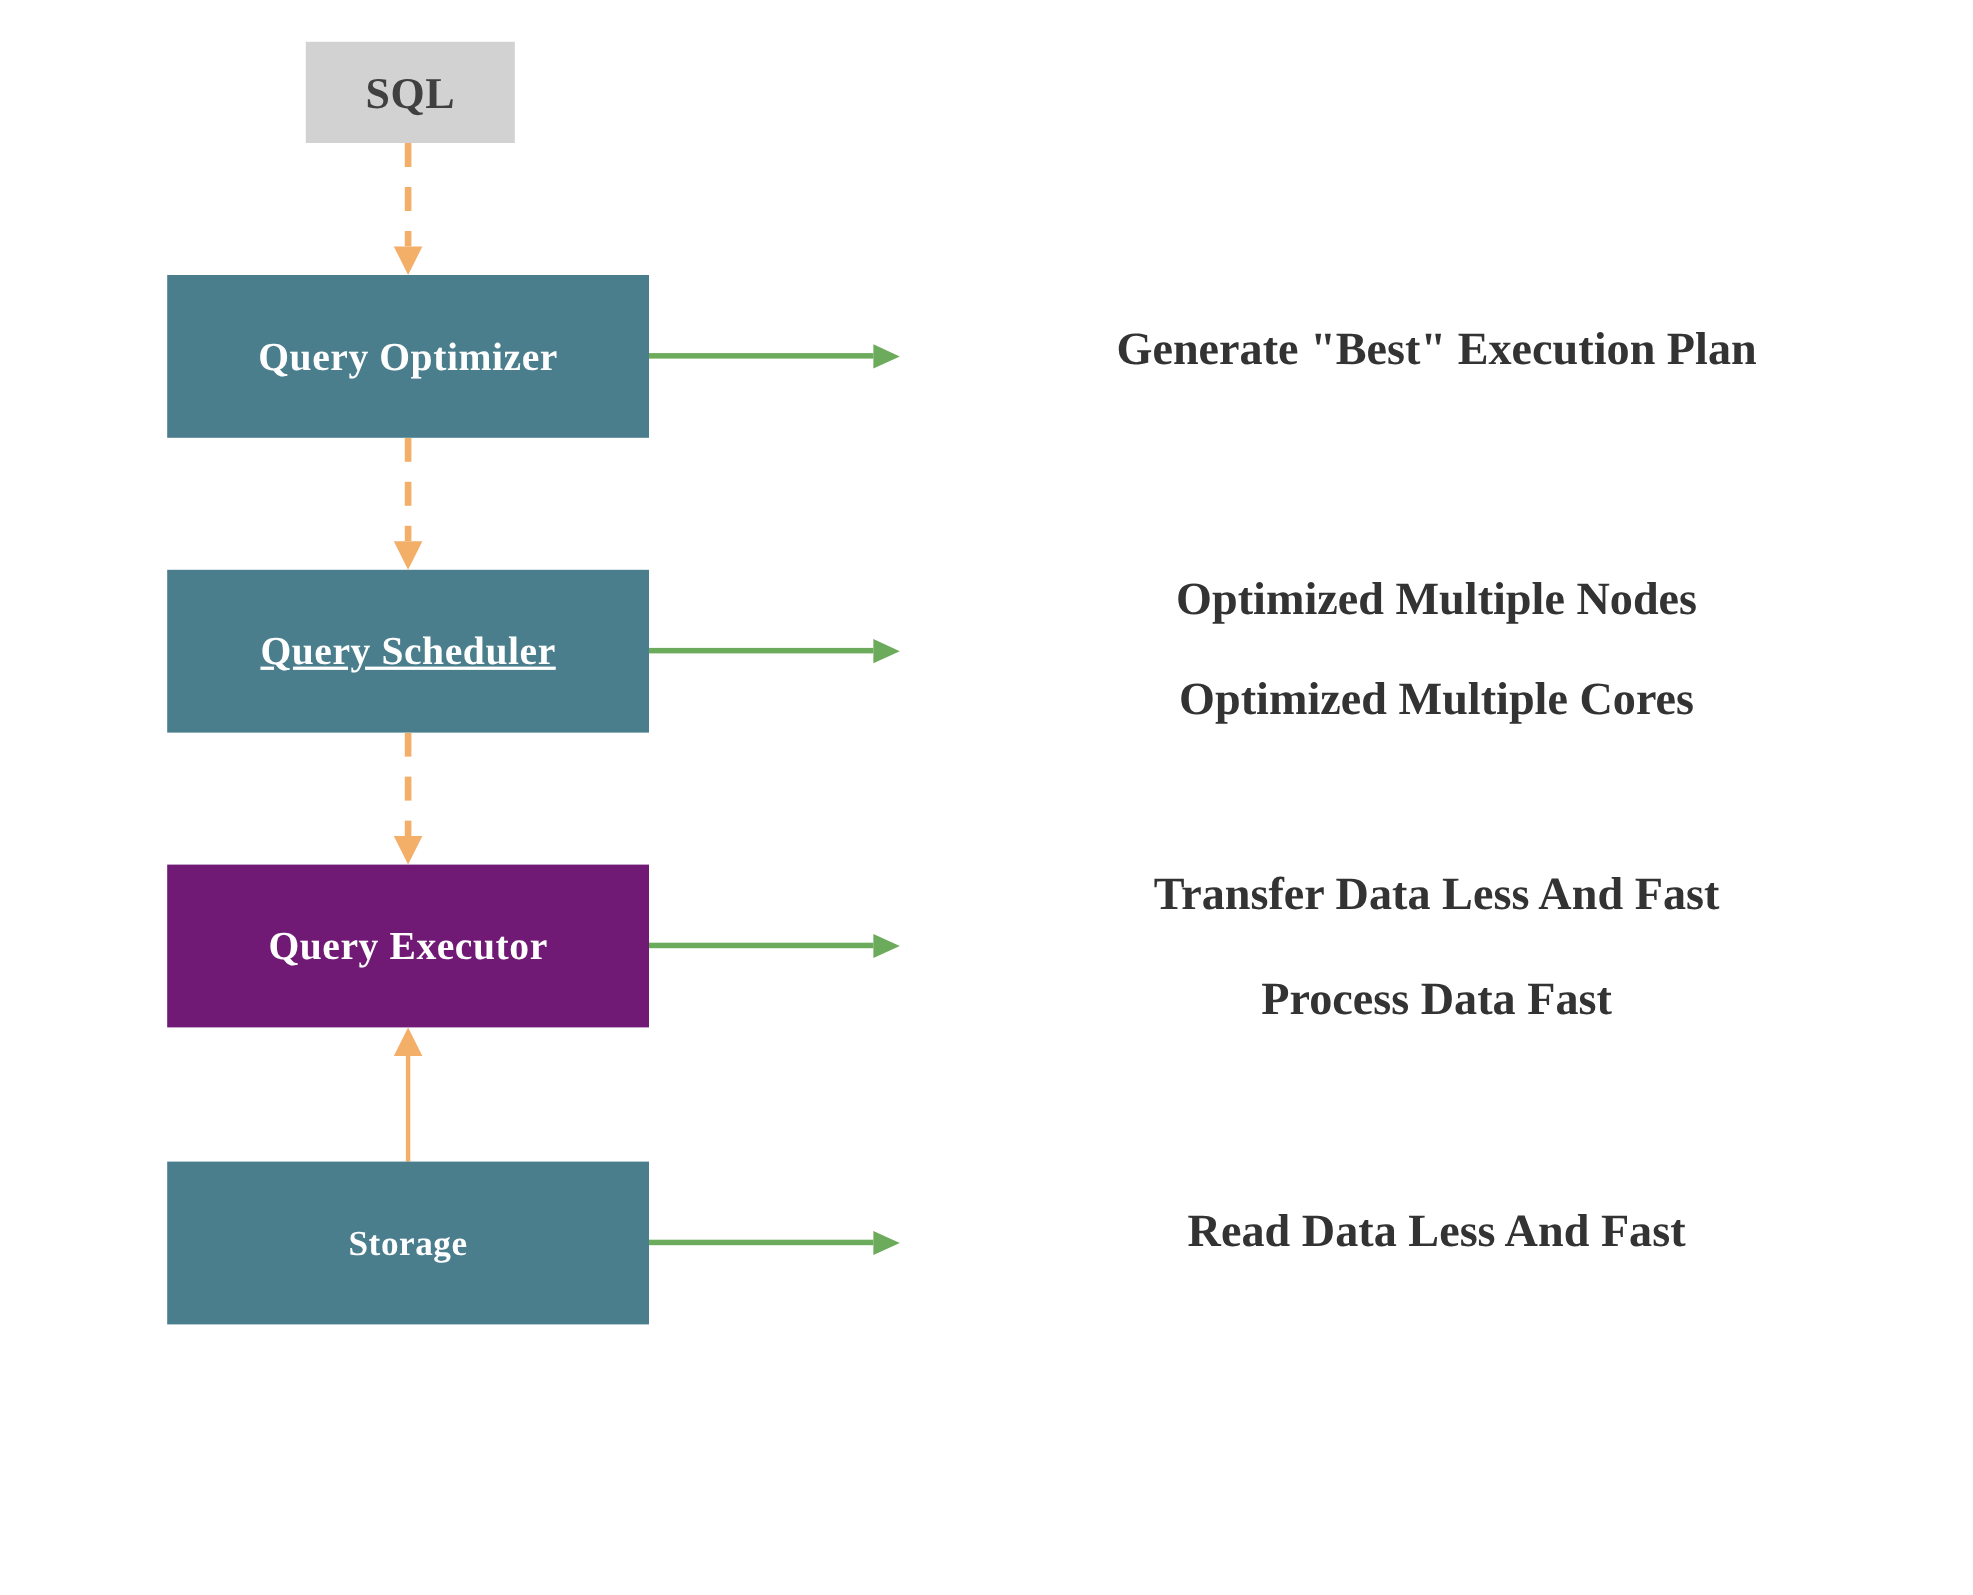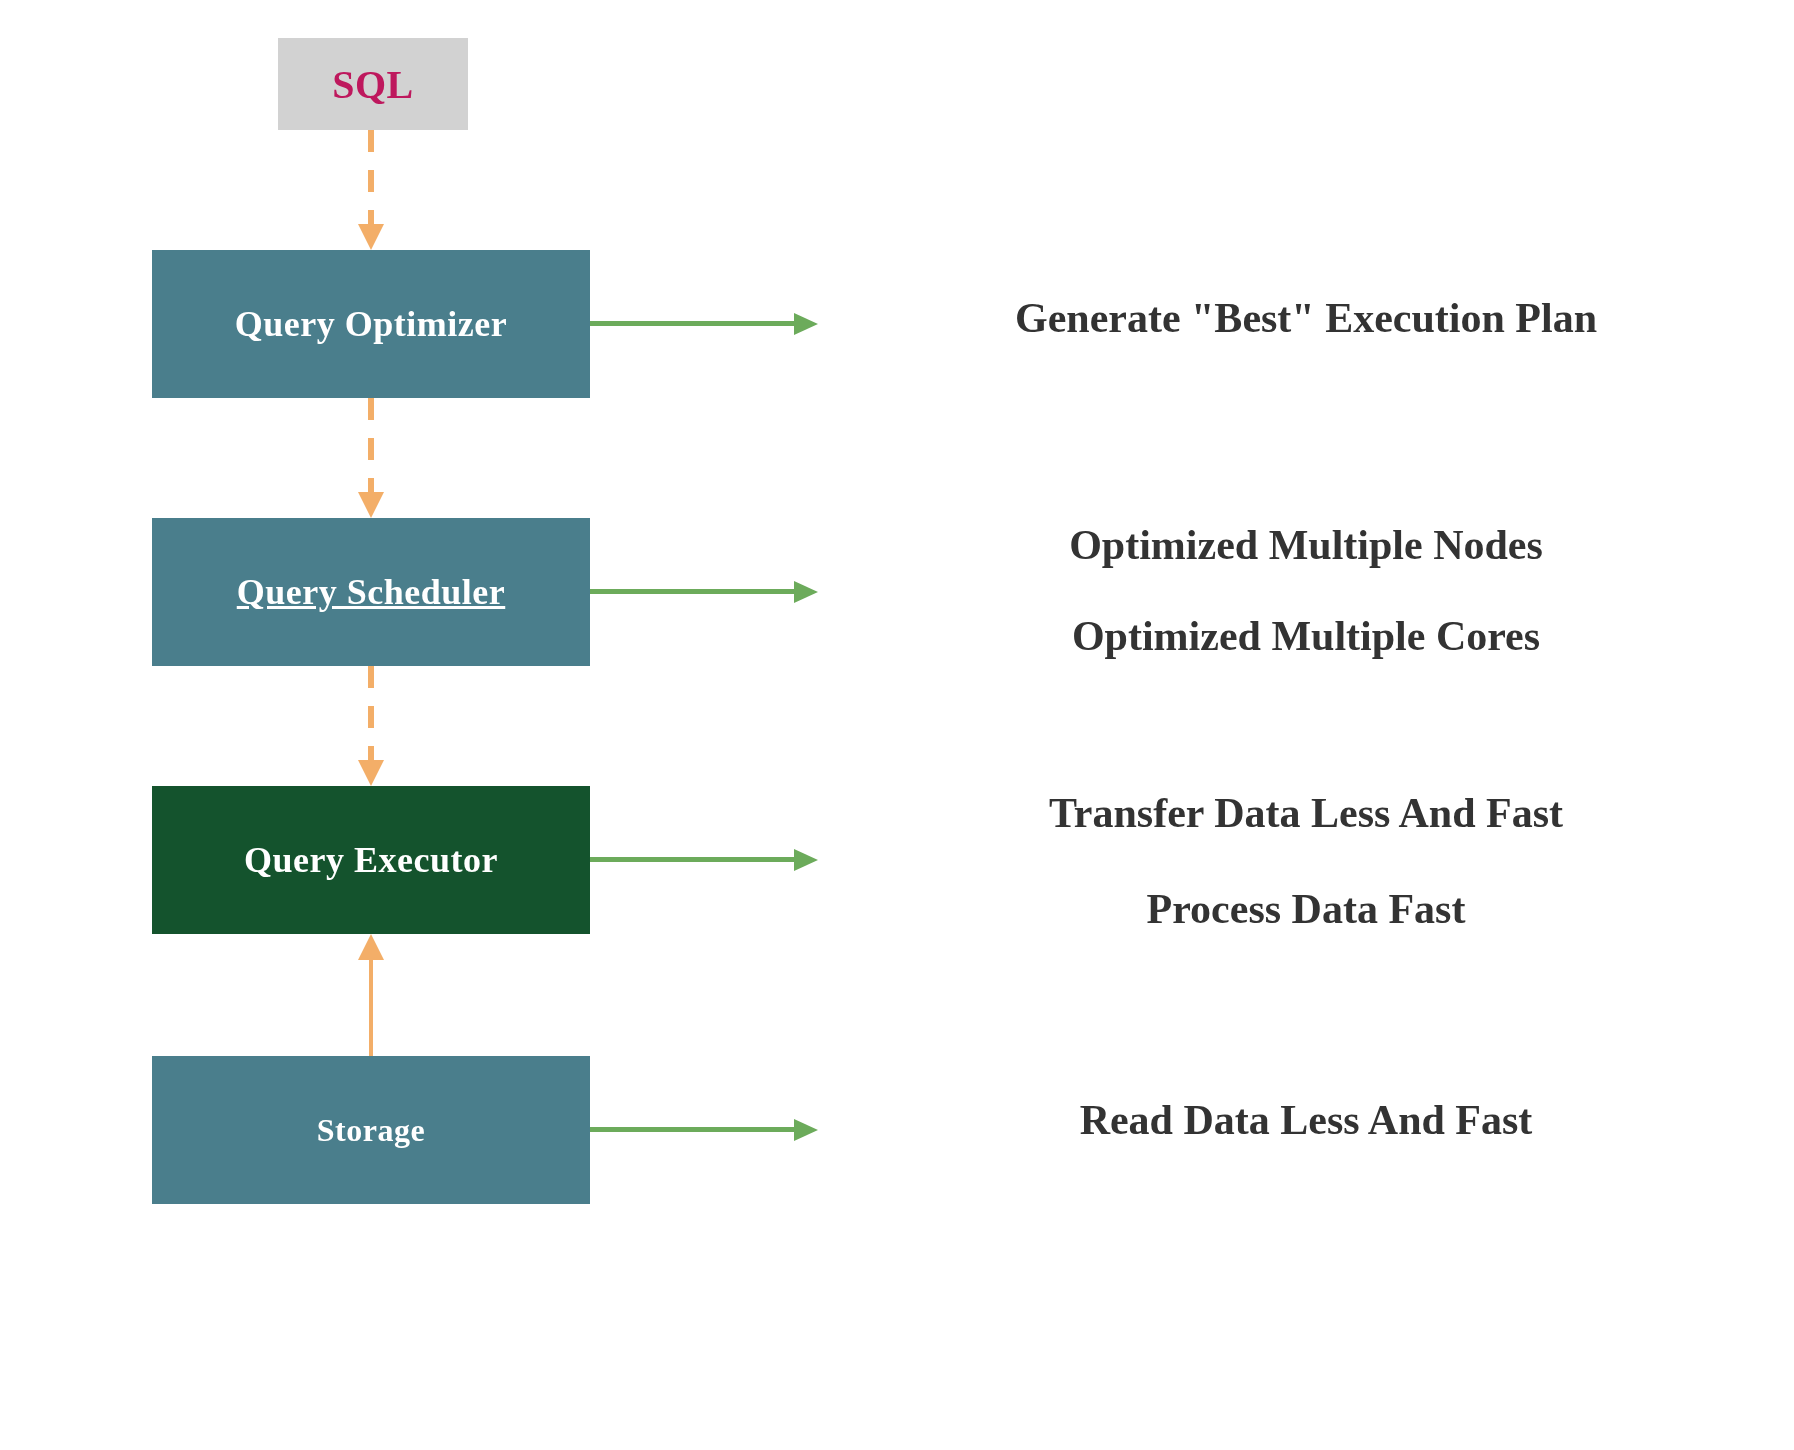--- a/index.html
+++ b/index.html
@@ -28,29 +28,29 @@
     font-weight: bold;
     letter-spacing: 0.5px;
     box-sizing: border-box;
   }
   .node-sql {
     left: 278px;
     top: 38px;
     width: 190px;
     height: 92px;
     background: #d2d2d2;
-    color: #be185d;
+    color: #404040;
     font-size: 40px;
   }
   .node-teal {
     background: #4a7e8c;
     color: #ffffff;
   }
   .node-orange {
-    background: #14532d;
+    background: #701a75;
     color: #ffffff;
   }
   .node-optimizer {
     left: 152px;
     top: 250px;
     width: 438px;
     height: 148px;
     font-size: 36px;
   }
   .node-scheduler {

